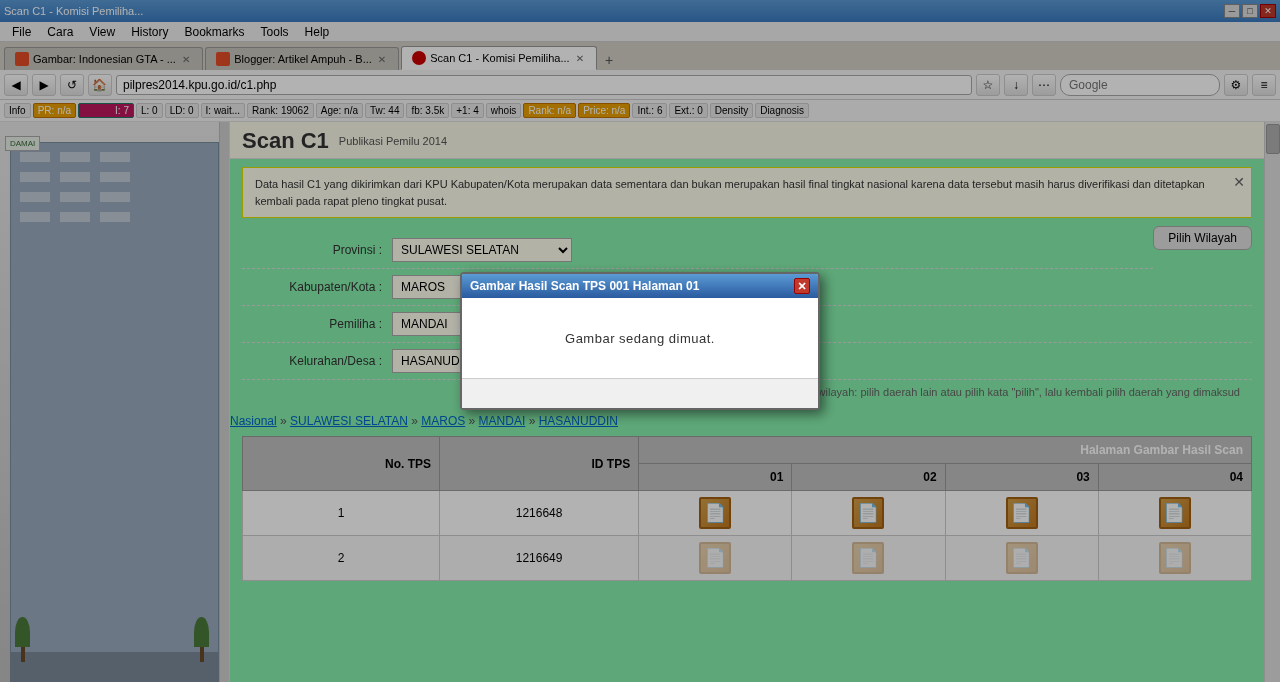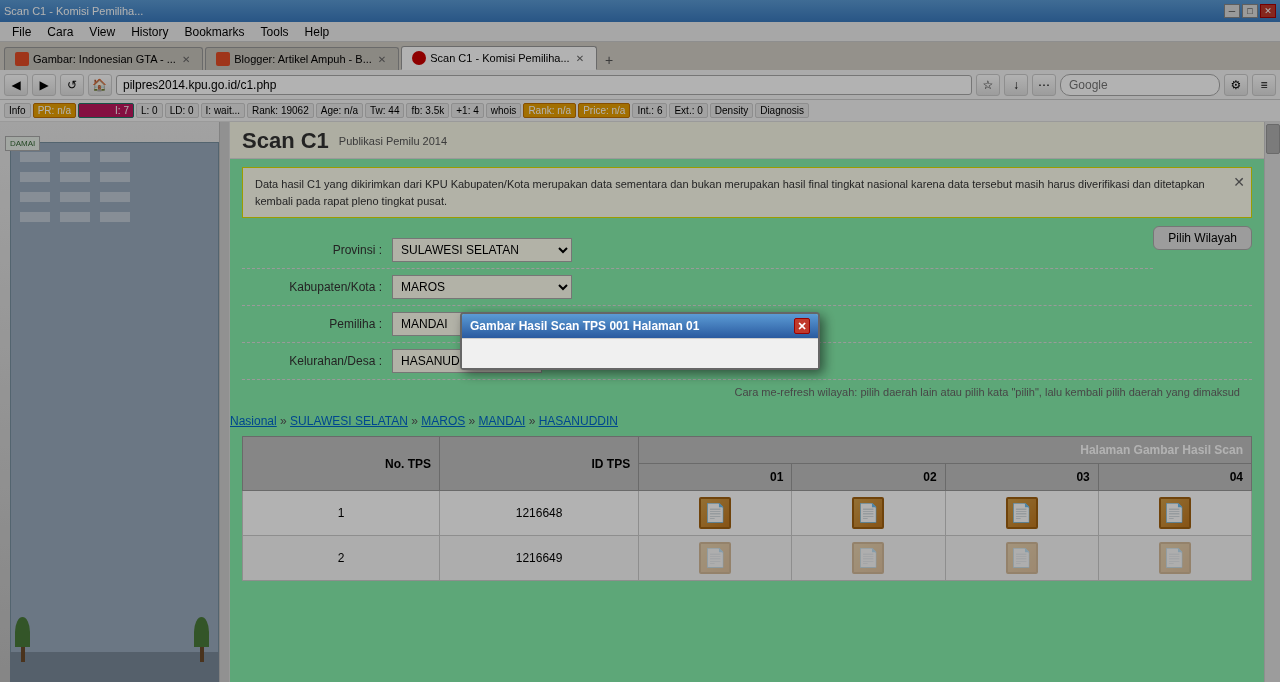--- a/index.html
+++ b/index.html
@@ -407,17 +407,20 @@
       <div style="width:14px; height:30px; background:#b0b0b0; border:1px solid #999; border-radius:2px; margin:2px auto;"></div>
     </div>
   </div>
 
   <div class="modal-overlay">
     <div class="modal">
       <div class="modal-titlebar">
         <span>Gambar Hasil Scan TPS 001 Halaman 01</span>
         <div class="modal-close-btn">✕</div>
       </div>
+      <div class="modal-body">
+        <span>Gambar sedang dimuat.</span>
+      </div>
       <div class="modal-footer"></div>
     </div>
   </div>
 
 </div>
 
 </body></html>

